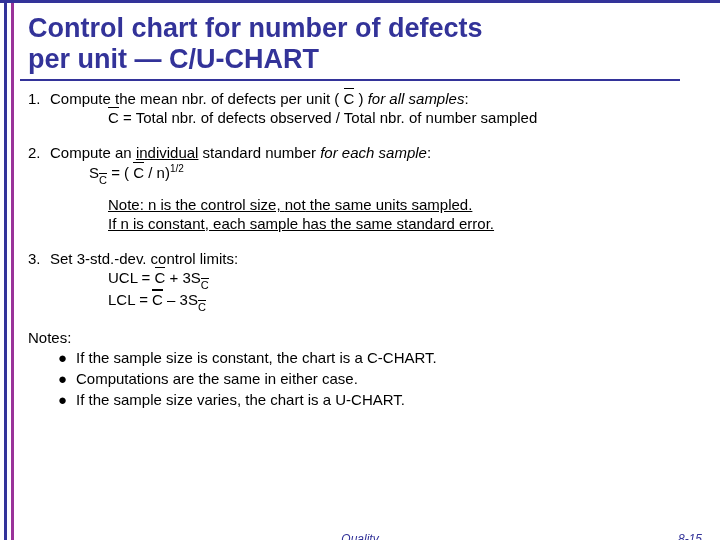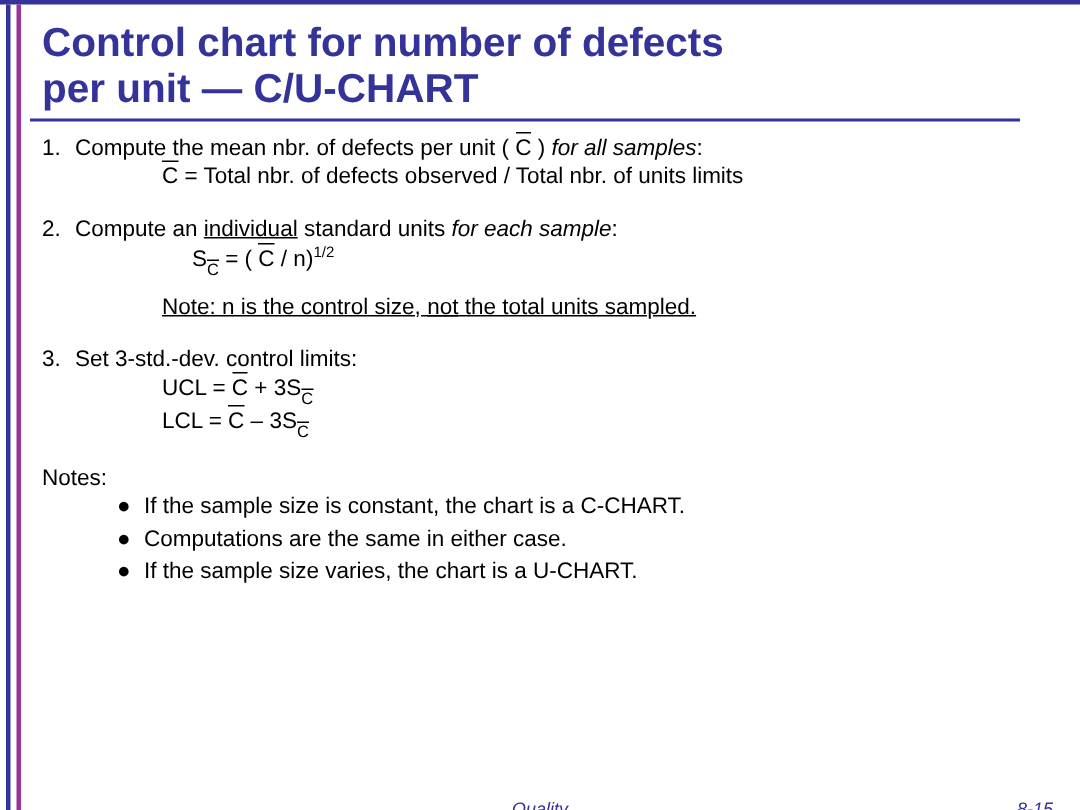--- a/index.html
+++ b/index.html
@@ -61,21 +61,21 @@
     content: "";
     position: absolute;
     left: 0; right: 0; top: 0px;
     height: 1px;
     background: #000;
   }
   .sup { font-size: 10px; vertical-align: super; }
   .note-block { margin-top: 10px; }
   .notes-label { display: inline-block; width: 60px; vertical-align: top; }
   .bullets { display: inline-block; width: 560px; vertical-align: top; margin-left: 30px; }
-  .bullets .row { margin-bottom: 2px; margin-left: 20px; }
+  .bullets .row { margin-bottom: 2px; }
   .dot { display: inline-block; width: 18px; }
   .footer {
     position: absolute;
     bottom: 8px;
     left: 0; right: 0;
     font-size: 12px;
     color: #333399;
   }
   .foot-center {
     position: absolute;
@@ -100,31 +100,32 @@
     <span>Control chart for number of defects</span><br>
     <span>per unit — C/U-CHART</span>
   </div>
   <div class="hr"></div>
 
   <div class="content">
 
     <div class="item">
       <span class="num">1.</span><span class="body-col">
         <span>Compute the mean nbr. of defects per unit ( </span><span class="cbar">C</span><span> ) </span><span class="ital">for all samples</span><span>:</span><br>
-        <span style="margin-left:58px;"><span class="cbar">C</span><span> = Total nbr. of defects observed  / Total nbr. of units limits</span></span>
+        <span style="margin-left:58px;"><span class="cbar">C</span><span> = Total nbr. of defects observed  / Total nbr. of number sampled</span></span>
       </span>
     </div>
 
     <div class="item">
       <span class="num">2.</span><span class="body-col">
-        <span>Compute an </span><span class="und">individual</span><span> standard units </span><span class="ital">for each sample</span><span>:</span><br>
-        <span style="margin-left:78px;"><span>S</span><span class="sub-c">C</span><span> = ( </span><span class="cbar">C</span><span> / n)</span><span class="sup">1/2</span></span>
+        <span>Compute an </span><span class="und">individual</span><span> standard number </span><span class="ital">for each sample</span><span>:</span><br>
+        <span style="margin-left:39px;"><span>S</span><span class="sub-c">C</span><span> = ( </span><span class="cbar">C</span><span> / n)</span><span class="sup">1/2</span></span>
       </span>
       <div class="note-block" style="margin-left:80px;">
-        <span>Note:  n is the control size, </span><span class="und">not</span><span> the total units sampled.</span><br>
+        <span>Note:  n is the control size, </span><span class="und">not</span><span> the same units sampled.</span><br>
+        <span>If n is constant, each sample has the same standard error.</span>
       </div>
     </div>
 
     <div class="item">
       <span class="num">3.</span><span class="body-col">
         <span>Set 3-std.-dev. control limits:</span><br>
         <span style="margin-left:58px;text-align:center;"><span>UCL = </span><span class="cbar">C</span><span> + 3S</span><span class="sub-c">C</span></span><br>
         <span style="margin-left:58px;"><span>LCL = </span><span class="cbar">C</span><span> – 3S</span><span class="sub-c">C</span></span>
       </span>
     </div>

